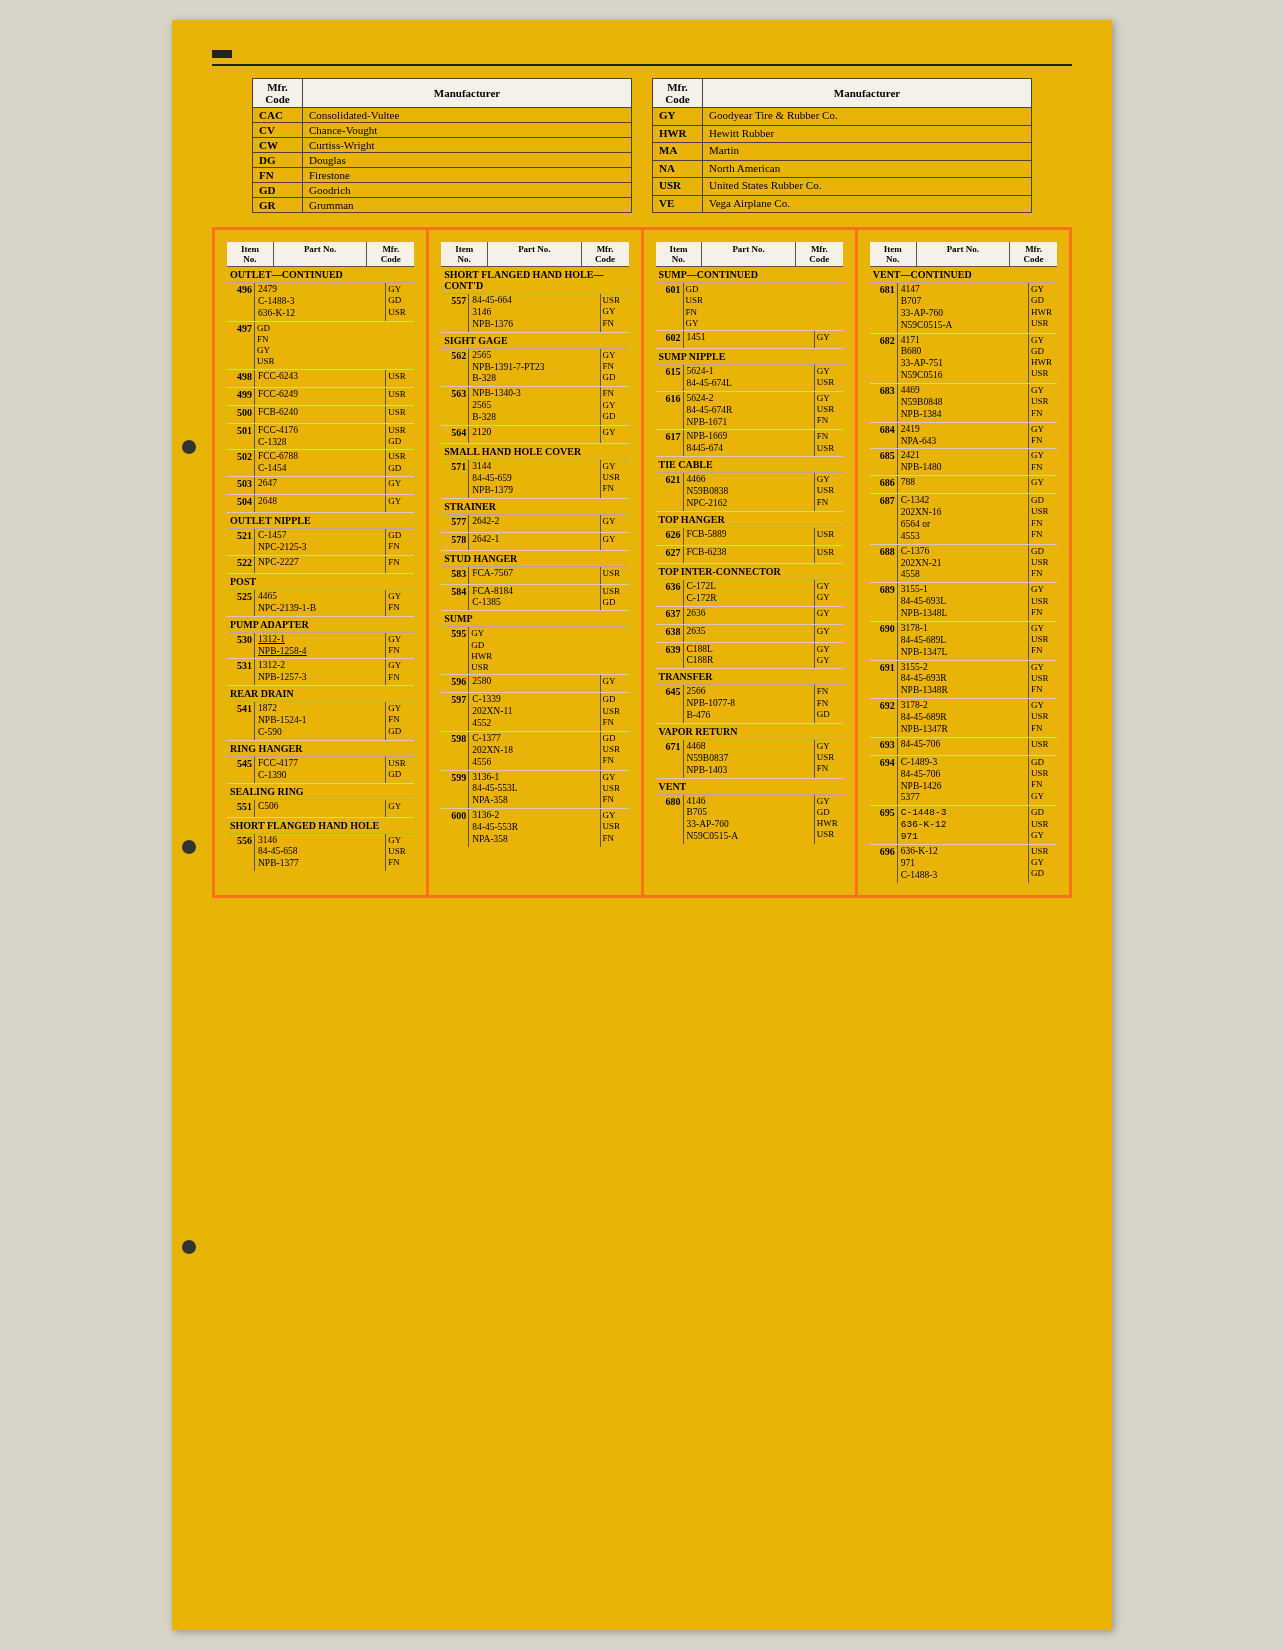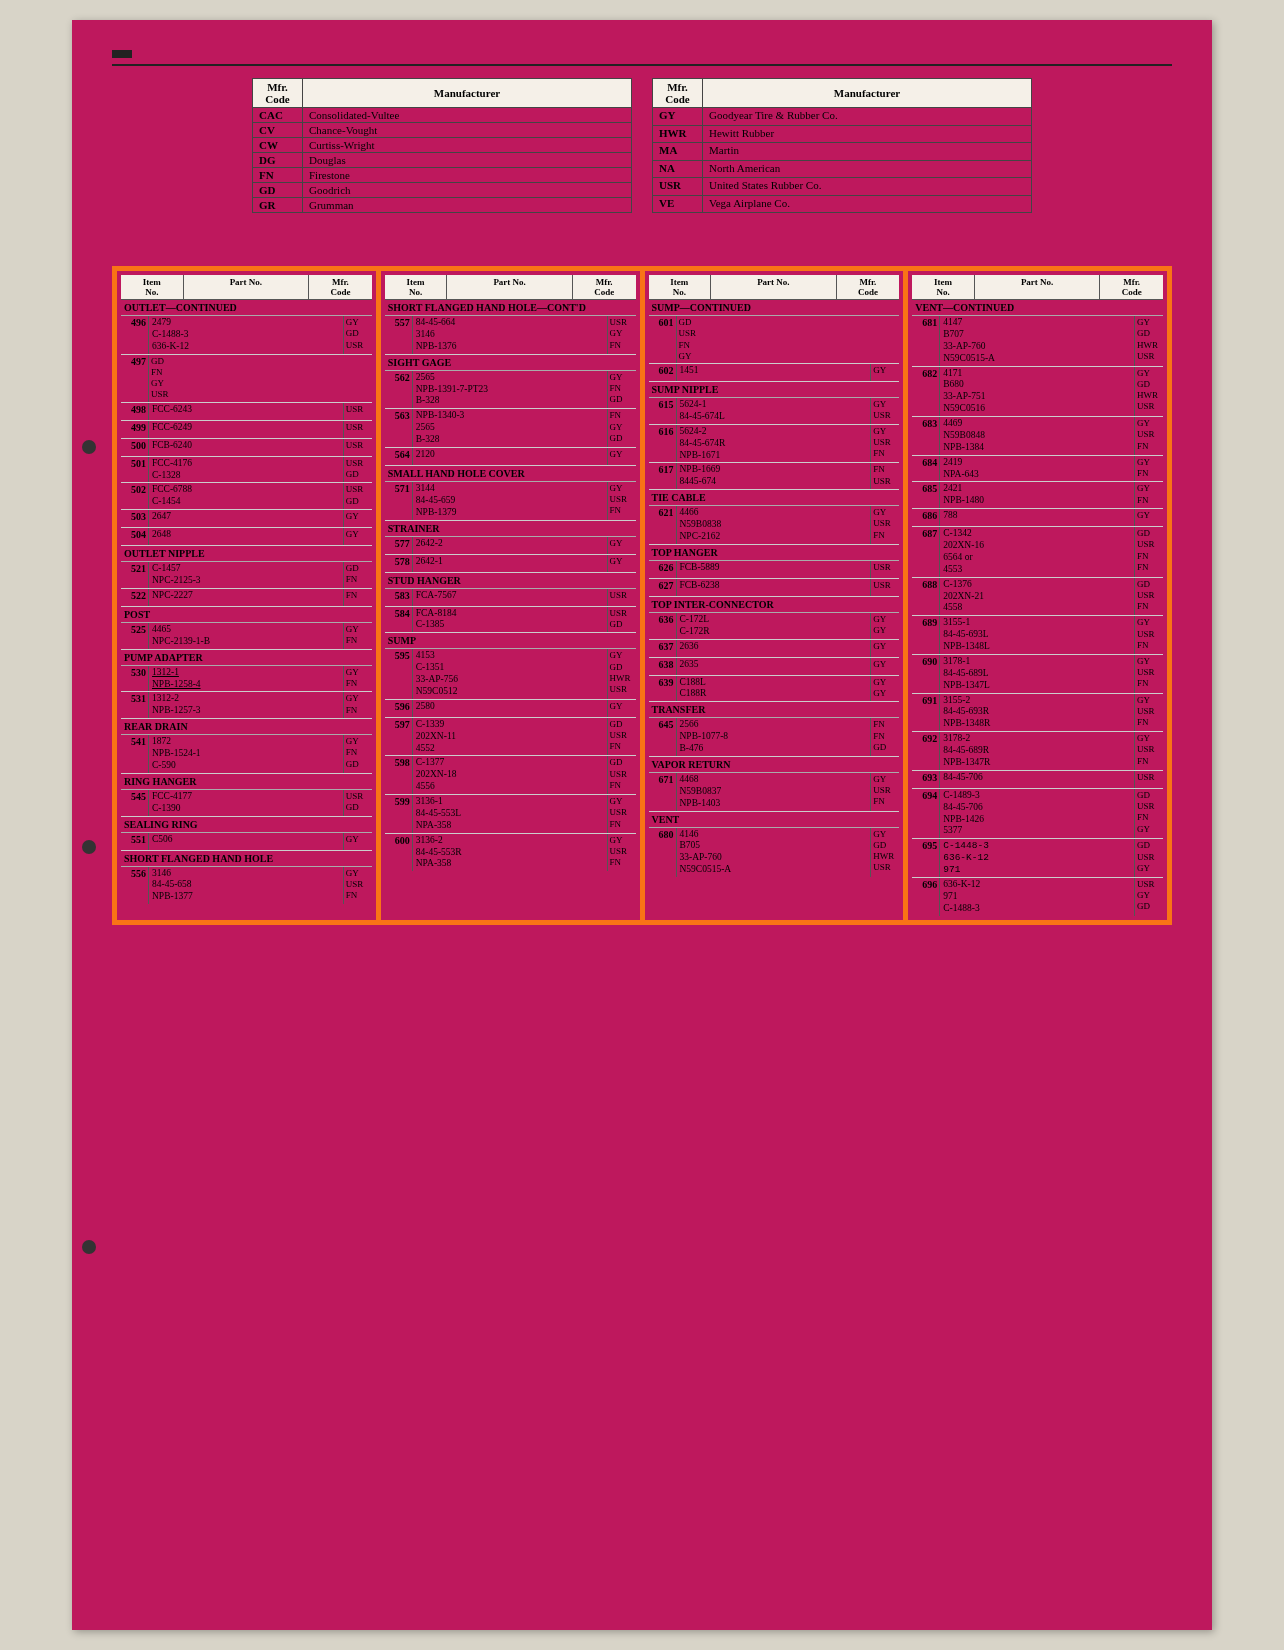--- a/index.html
+++ b/index.html
@@ -7,22 +7,22 @@
       background: #d8d4c8;
       font-family: 'Times New Roman', Times, serif;
       width: 1284px;
       min-height: 1650px;
       display: flex;
       justify-content: center;
       align-items: flex-start;
       padding: 20px;
     }
     .page {
-      background: #be185d;
-      width: 1140px;
+      background: #eab308;
+      width: 940px;
       min-height: 1610px;
       padding: 30px 40px;
       position: relative;
       box-shadow: 2px 2px 8px rgba(0,0,0,0.3);
     }
     
     .header {
       display: flex;
       align-items: center;
       justify-content: space-between;
@@ -114,25 +114,24 @@
       text-align: left;
     }
     
     .main-content {
       display: flex;
       gap: 0;
       width: 100%;
     }
     .col {
       flex: 1;
-      border: 5px solid #f97316;
-      padding: 4px;
+      border: 3px solid #f97316;
+      padding: 12px;
       font-size: 10px;
       min-width: 0;
-      margin-top: 39px;
     }
     .col + .col {
       border-left: none;
     }
     .col-header {
       display: grid;
       grid-template-columns: 1fr 2fr 1fr;
       border-bottom: 1px solid #555;
       background: #f5f0e8;
     }
@@ -503,24 +502,20 @@
           <div class="item-row">
             <div class="item-num">584</div>
             <div class="item-parts" style="white-space: pre-line;">FCA-8184
 C-1385</div>
             <div class="item-mfr" style="white-space: pre-line;">USR
 GD</div>
           </div>
           <div class="cat-heading">SUMP</div>
           <div class="item-row">
             <div class="item-num">595</div>
-            <div class="item-parts" style="white-space: pre-line;">4153
-C-1351
-33-AP-756
-N59C0512</div>
             <div class="item-mfr" style="white-space: pre-line;">GY
 GD
 HWR
 USR</div>
           </div>
           <div class="item-row">
             <div class="item-num">596</div>
             <div class="item-parts" style="white-space: pre-line;">2580</div>
             <div class="item-mfr" style="white-space: pre-line;">GY</div>
           </div>

